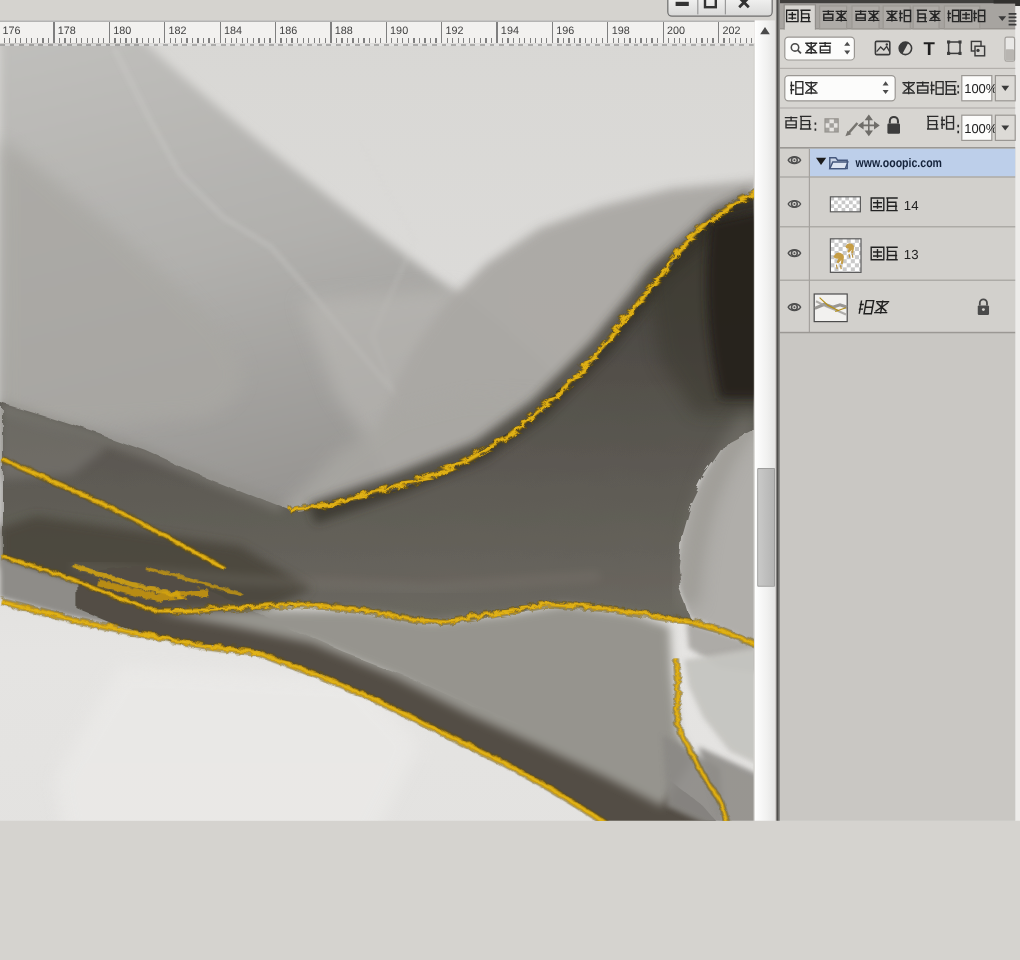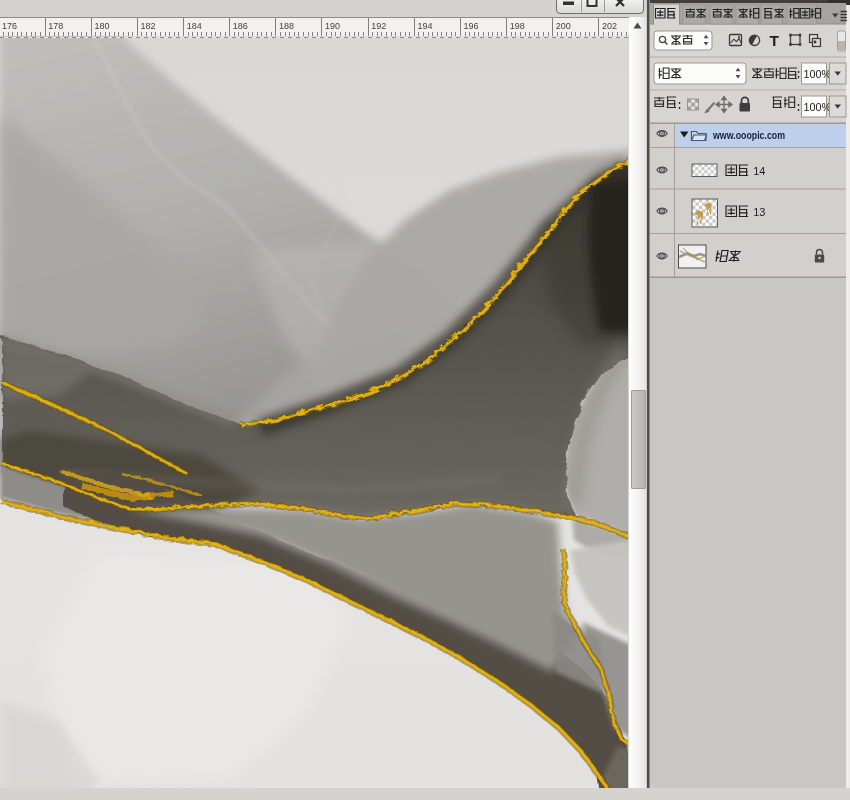--- a/index.html
+++ b/index.html
@@ -1,12 +1,12 @@
 <!DOCTYPE html>
-<html><head><meta charset="utf-8"><style>html,body{margin:0;padding:0;width:850px;height:800px;overflow:hidden;font-family:"Liberation Sans",sans-serif;background:#d5d3cf}#page{position:relative;width:850px;height:788px;overflow:hidden}text{font-family:"Liberation Sans",sans-serif}</style></head><body>
+<html><head><meta charset="utf-8"><style>html,body{margin:0;padding:0;width:850px;height:800px;overflow:hidden;font-family:"Liberation Sans",sans-serif;background:#d5d3cf}#page{position:relative;width:850px;height:684px;overflow:hidden}text{font-family:"Liberation Sans",sans-serif}</style></head><body>
 <div id="page">
     <svg width="628" height="800" viewBox="0 0 628 800" style="position:absolute;left:0;top:0">
       <defs>
         <linearGradient id="bgg" x1="0" y1="0" x2="0" y2="1">
           <stop offset="0" stop-color="#d8d7d4"></stop>
           <stop offset="0.42" stop-color="#dddcda"></stop>
           <stop offset="0.68" stop-color="#e5e4e2"></stop>
           <stop offset="1" stop-color="#e2e1df"></stop>
         </linearGradient>
         <linearGradient id="w1g" x1="0" y1="0" x2="0.3" y2="1">

